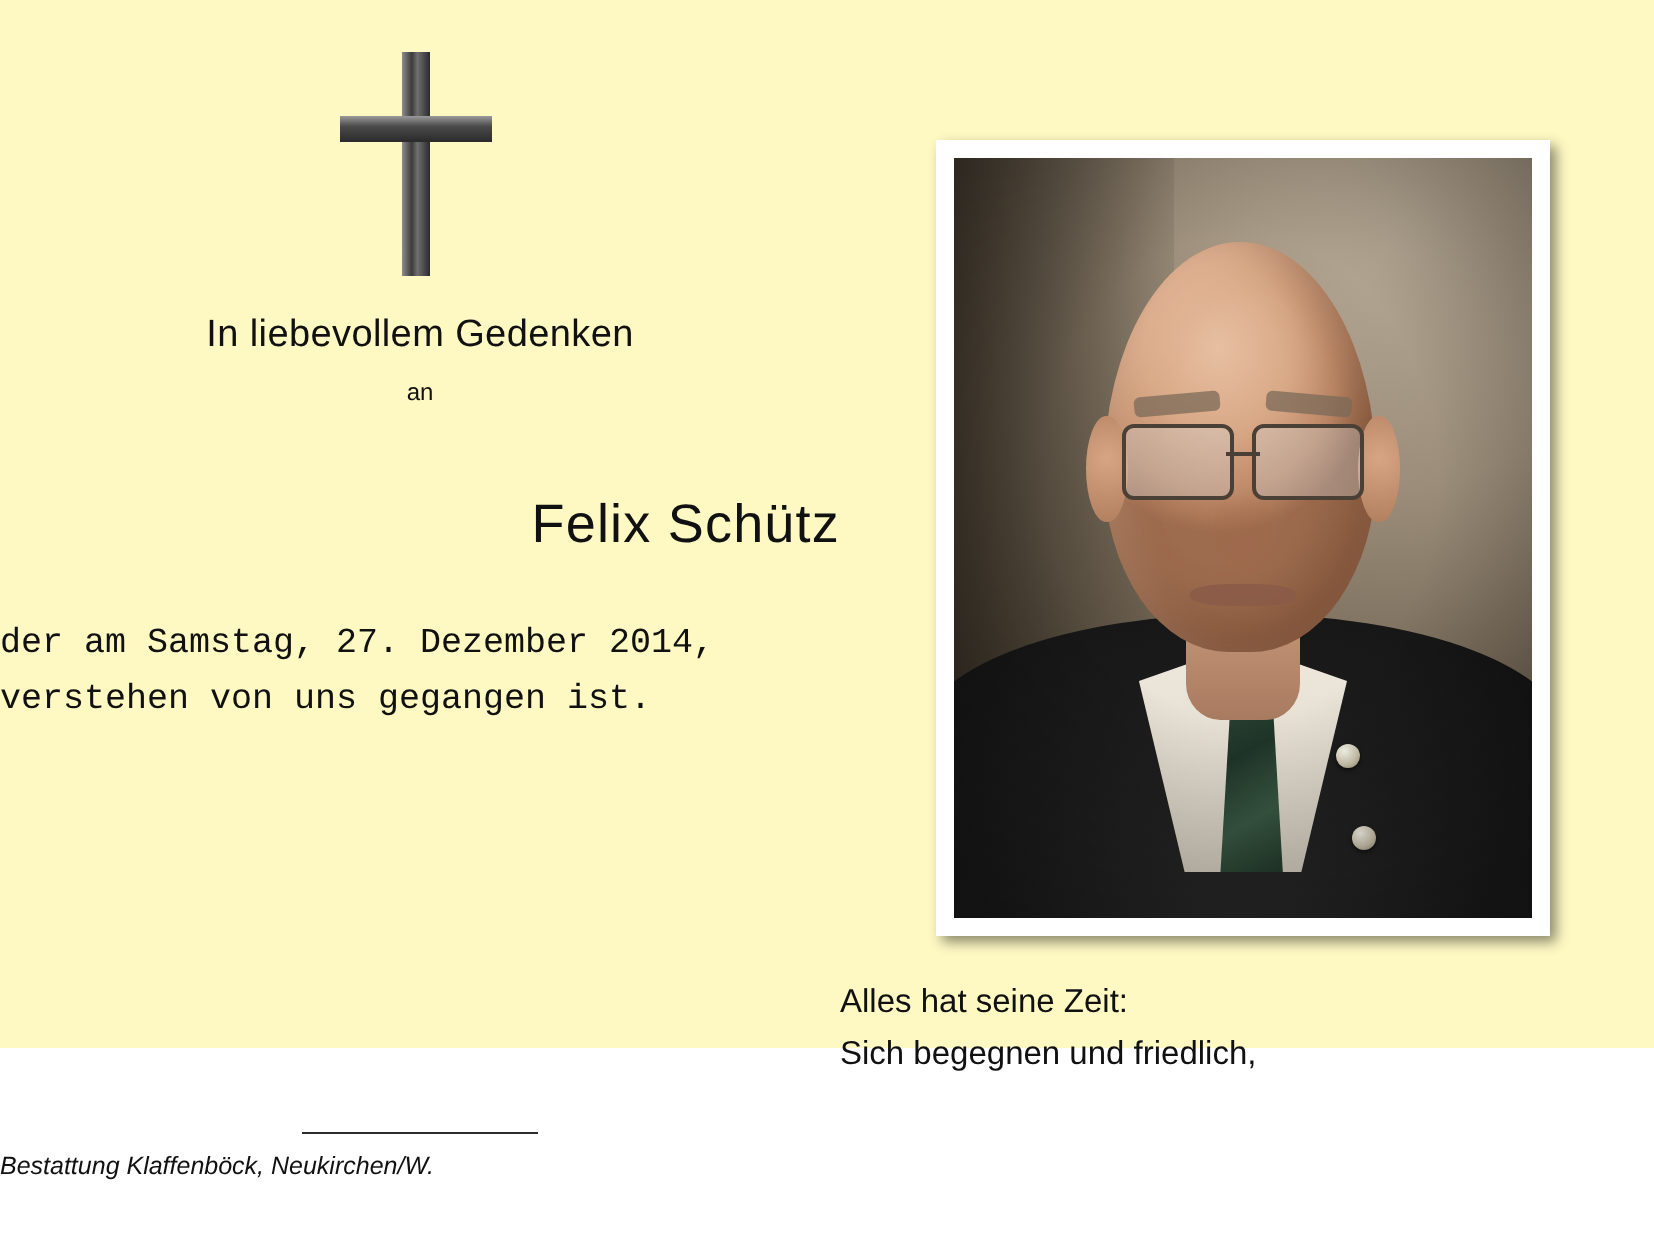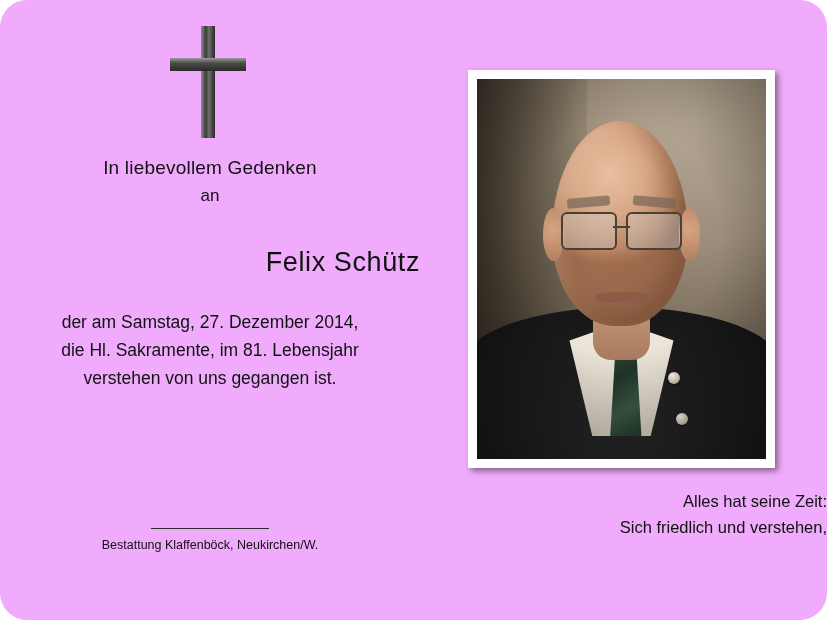--- a/index.html
+++ b/index.html
@@ -10,23 +10,22 @@
   body {
     width: 827px;
     height: 620px;
     font-family: "Liberation Sans", sans-serif;
     color: #111111;
     overflow: hidden;
   }
   .card {
     position: relative;
     width: 827px;
-    height: 620px;
-    background: #f0abfc;
-    border-radius: 27px;
+    height: 524px;
+    background: #fef9c3;
   }
 
   
   .left-col {
     position: absolute;
     left: 0;
     top: 0;
     width: 420px;
     height: 620px;
   }
@@ -45,50 +44,52 @@
     top: 155px;
     width: 420px;
     text-align: center;
   }
   .memorial-line-1 {
     font-size: 19px;
     line-height: 26px;
     letter-spacing: 0.2px;
   }
   .memorial-line-2 {
-    font-size: 17px;
+    font-size: 12px;
     line-height: 30px;
   }
 
   .deceased-name {
     position: absolute;
     left: 0;
     top: 247px;
     width: 420px;
     text-align: right;
     font-size: 27px;
     letter-spacing: 0.6px;
   }
 
   .passing-text {
     position: absolute;
     left: 0;
     top: 308px;
     width: 420px;
-    text-align: center;
+    text-align: left;
     font-size: 17.5px;
     line-height: 28px;
+    font-family: Liberation Mono, monospace;
   }
 
   .footer-block {
     position: absolute;
     left: 0;
-    top: 528px;
-    width: 420px;
-    text-align: center;
+    top: 566px;
+    width: 420px;
+    text-align: left;
+    font-style: italic;
   }
   .footer-rule {
     width: 118px;
     height: 0;
     border-top: 1px solid #2b2b2b;
     margin: 0 auto 8px auto;
   }
   .footer-text {
     font-size: 12.5px;
     line-height: 16px;
@@ -238,21 +239,21 @@
     position: absolute; inset: 0;
     background: radial-gradient(75% 70% at 50% 42%, rgba(0,0,0,0) 45%, rgba(0,0,0,0.35) 100%);
     pointer-events: none;
   }
 
   .verse {
     position: absolute;
     left: 0;
     top: 488px;
     width: 407px;
-    text-align: right;
+    text-align: left;
     font-size: 16.5px;
     line-height: 26px;
   }
   .verse div { white-space: nowrap; }
 </style>
 </head>
 <body>
 
 <div class="card">
 
@@ -280,21 +281,20 @@
 
     <div class="memorial-lines">
       <div class="memorial-line-1">In liebevollem Gedenken</div>
       <div class="memorial-line-2">an</div>
     </div>
 
     <div class="deceased-name">Felix Schütz</div>
 
     <div class="passing-text">
       <div>der am Samstag, 27. Dezember 2014,</div>
-      <div>die Hl. Sakramente, im 81. Lebensjahr</div>
       <div>verstehen von uns gegangen ist.</div>
     </div>
 
     <div class="footer-block">
       <div class="footer-rule"></div>
       <div class="footer-text">Bestattung Klaffenböck, Neukirchen/W.</div>
     </div>
 
   </div>
 
@@ -321,18 +321,18 @@
         <div class="ph-nose"></div>
         <div class="ph-mouth"></div>
         <div class="ph-button-1"></div>
         <div class="ph-button-2"></div>
         <div class="ph-vignette"></div>
       </div>
     </div>
 
     <div class="verse">
       <div>Alles hat seine Zeit:</div>
-      <div>Sich friedlich und verstehen,</div>
+      <div>Sich begegnen und friedlich,</div>
     </div>
 
   </div>
 
 </div>
 
 </body></html>

